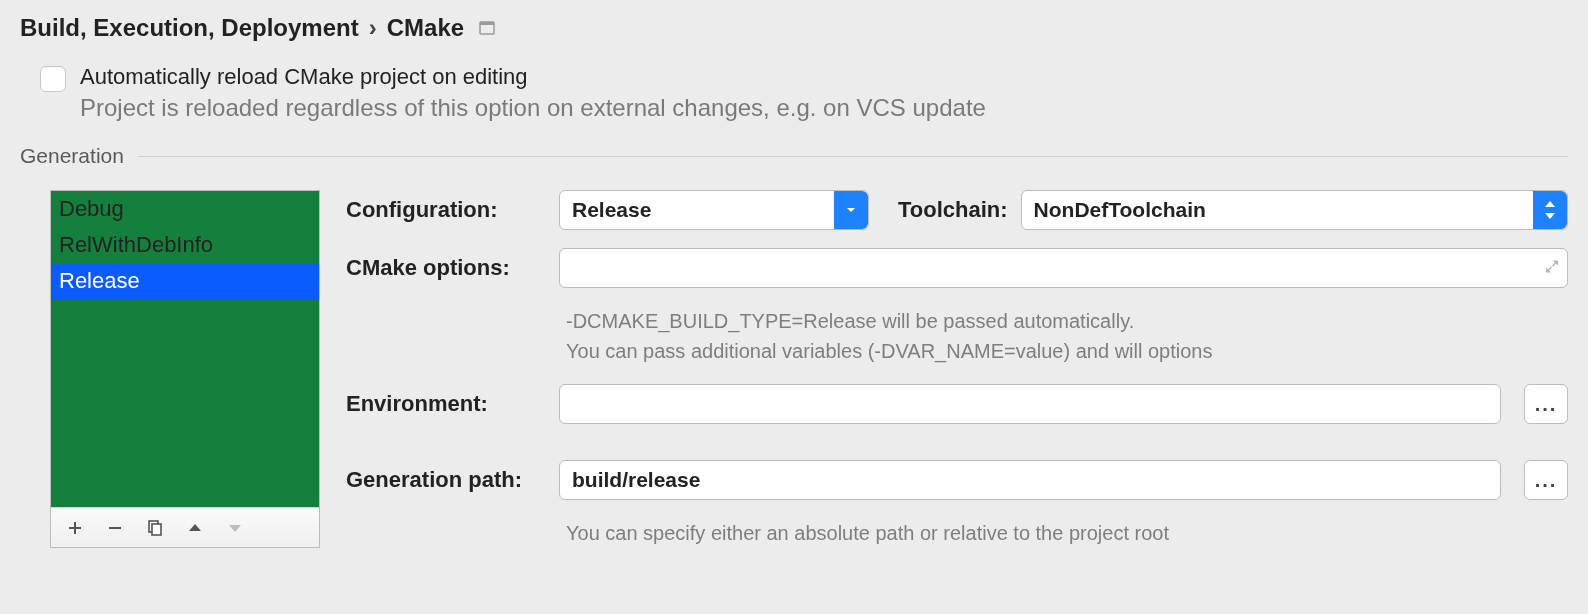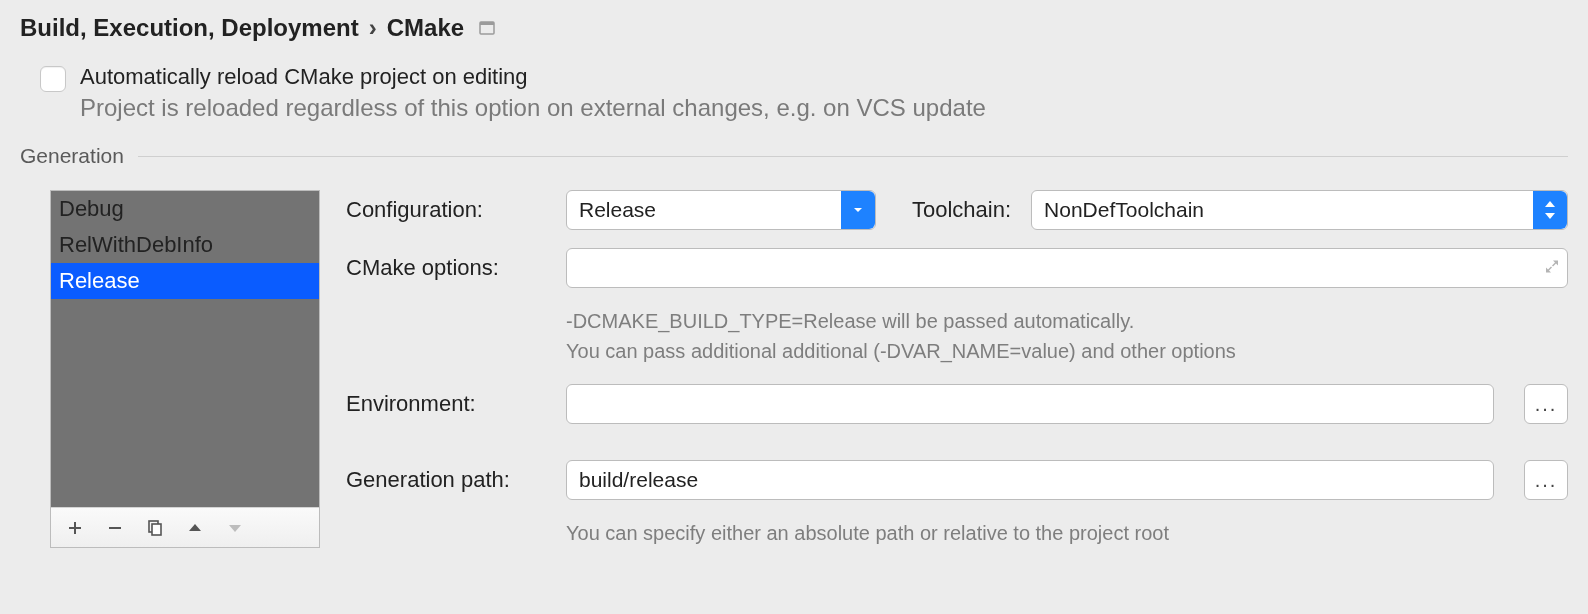--- a/index.html
+++ b/index.html
@@ -34,21 +34,21 @@
 
   .group-header {
     display: flex; align-items: center; gap: 14px;
     color: #5a5a5a; font-size: 21px; margin-bottom: 22px;
   }
   .group-header .line { flex: 1; height: 1px; background: #cfcfcf; }
 
   .gen-body { display: flex; gap: 26px; padding-left: 30px; }
 
   .list-panel {
-    width: 270px; background: #737373; border: 1px solid #bcbcbc;
+    width: 270px; background: #15803d; border: 1px solid #bcbcbc;
     display: flex; flex-direction: column;
   }
   .list-items { flex: 1; }
   .list-item {
     padding: 2px 8px; font-size: 22px; line-height: 32px; color: #222;
     cursor: default;
   }
   .list-item.selected { background: #0a5cff; color: #fff; }
   .list-toolbar {
     height: 40px; border-top: 1px solid #d4d4d4;
@@ -56,21 +56,21 @@
     background: linear-gradient(#fafafa,#efefef);
   }
   .tool-btn {
     width: 36px; height: 32px; display: flex; align-items:center; justify-content:center;
     color: #555; border-radius: 4px;
   }
   .tool-btn.disabled { color: #bdbdbd; }
 
   .form { flex: 1; display: flex; flex-direction: column; gap: 18px; }
 
-  .row { display: flex; align-items: center; gap: 20px; }
+  .row { display: flex; align-items: center; gap: 13px; font-weight: bold; }
   .row .label { width: 200px; font-size: 22px; color: #222; }
 
   .combo, .textfield {
     height: 40px; background: #fff; border: 1px solid #bcbcbc; border-radius: 6px;
     display: flex; align-items: center; padding: 0 12px; font-size: 21px; color: #222;
   }
   .combo { padding-right: 0; }
   .combo .val { flex: 1; }
   .combo .btn {
     width: 34px; align-self: stretch; background: #1e82ff;
@@ -197,21 +197,21 @@
           <span class="expand-icon">
             <svg width="16" height="16" viewBox="0 0 16 16">
                 <path d="M2 9v5h5l-2-2 3-3-1-1-3 3-2-2zm12-2V2H9l2 2-3 3 1 1 3-3 2 2z" fill="currentColor"></path>
               </svg>
           </span>
         </div>
       </div>
 
       <div class="hint-block">
         <div>-DCMAKE_BUILD_TYPE=Release will be passed automatically.</div>
-        <div>You can pass additional additional (-DVAR_NAME=value) and other options</div>
+        <div>You can pass additional variables (-DVAR_NAME=value) and will options</div>
       </div>
 
       <div class="row">
         <div class="label">Environment:</div>
         <div class="textfield" style="flex:1; margin-right:10px">
           <span></span>
         </div>
         <div class="ellipsis-btn">
           <span>...</span>
         </div>

